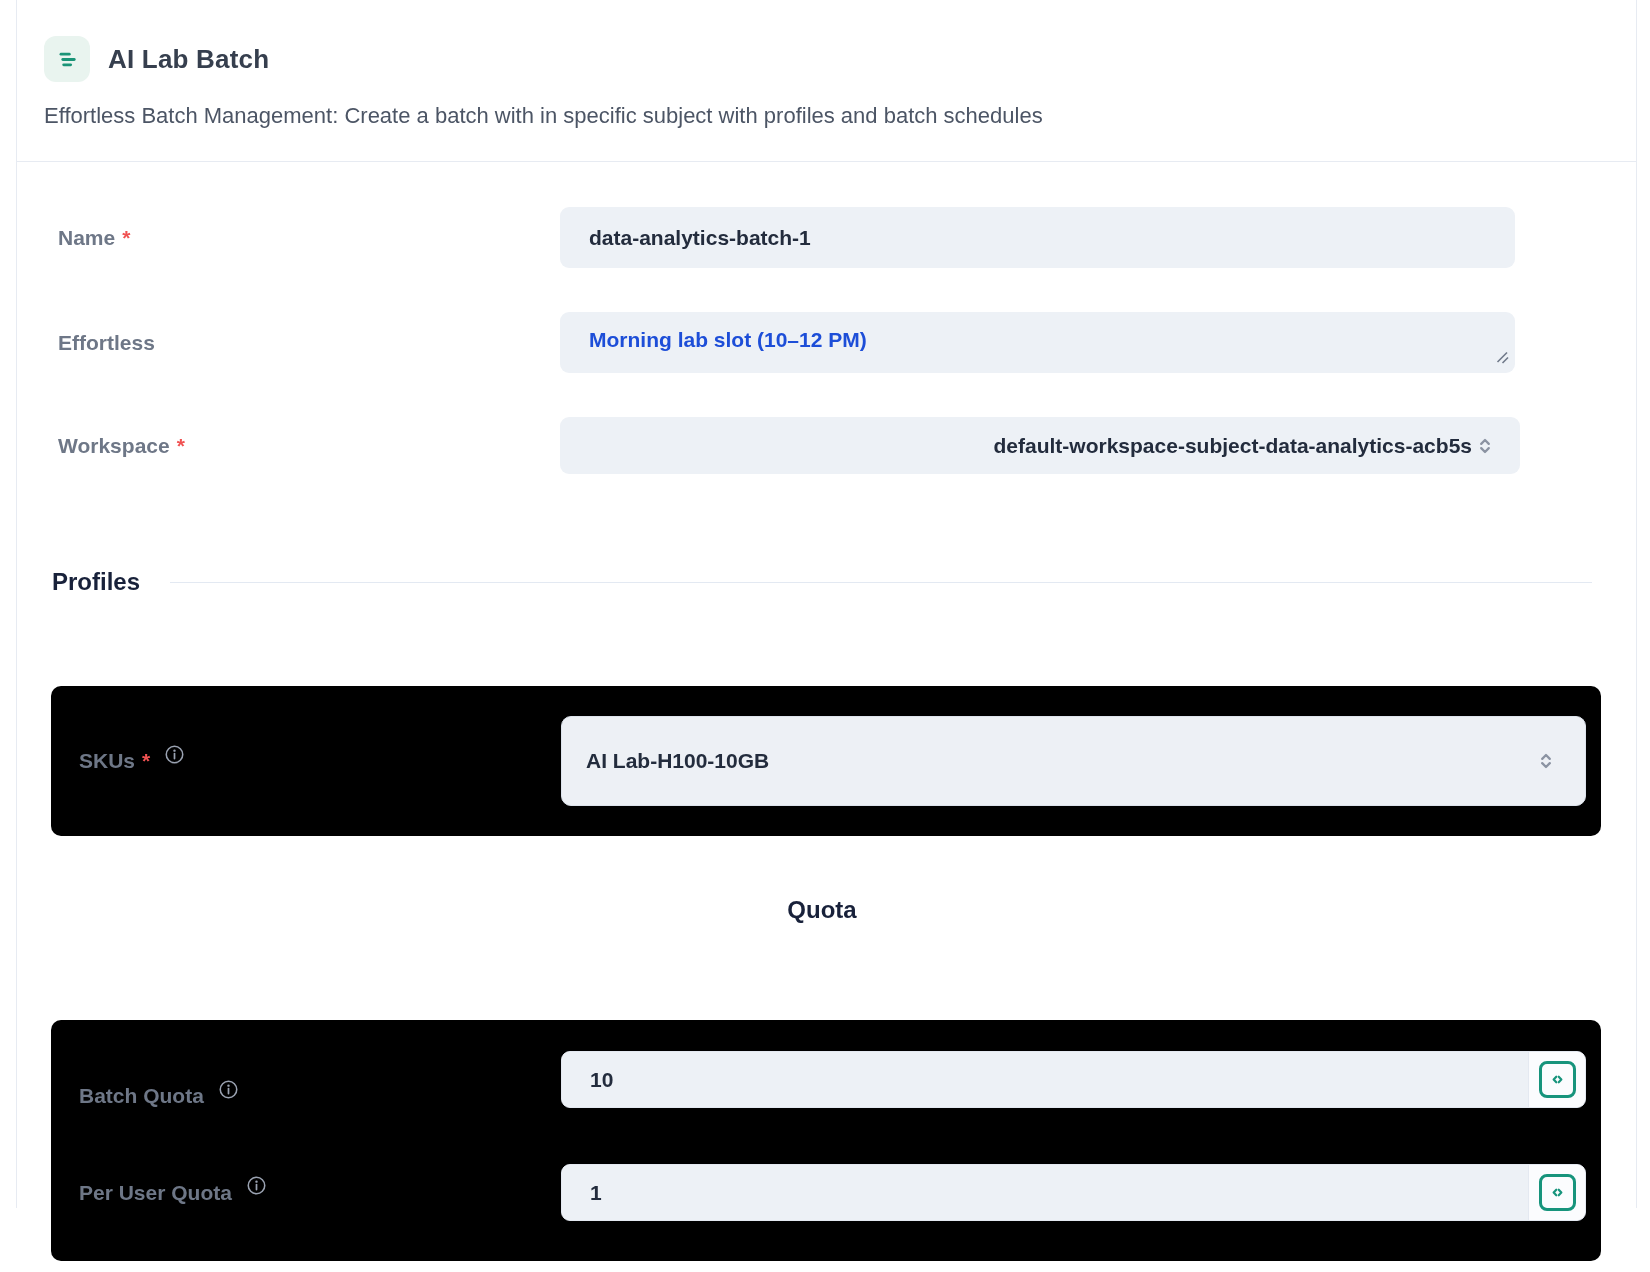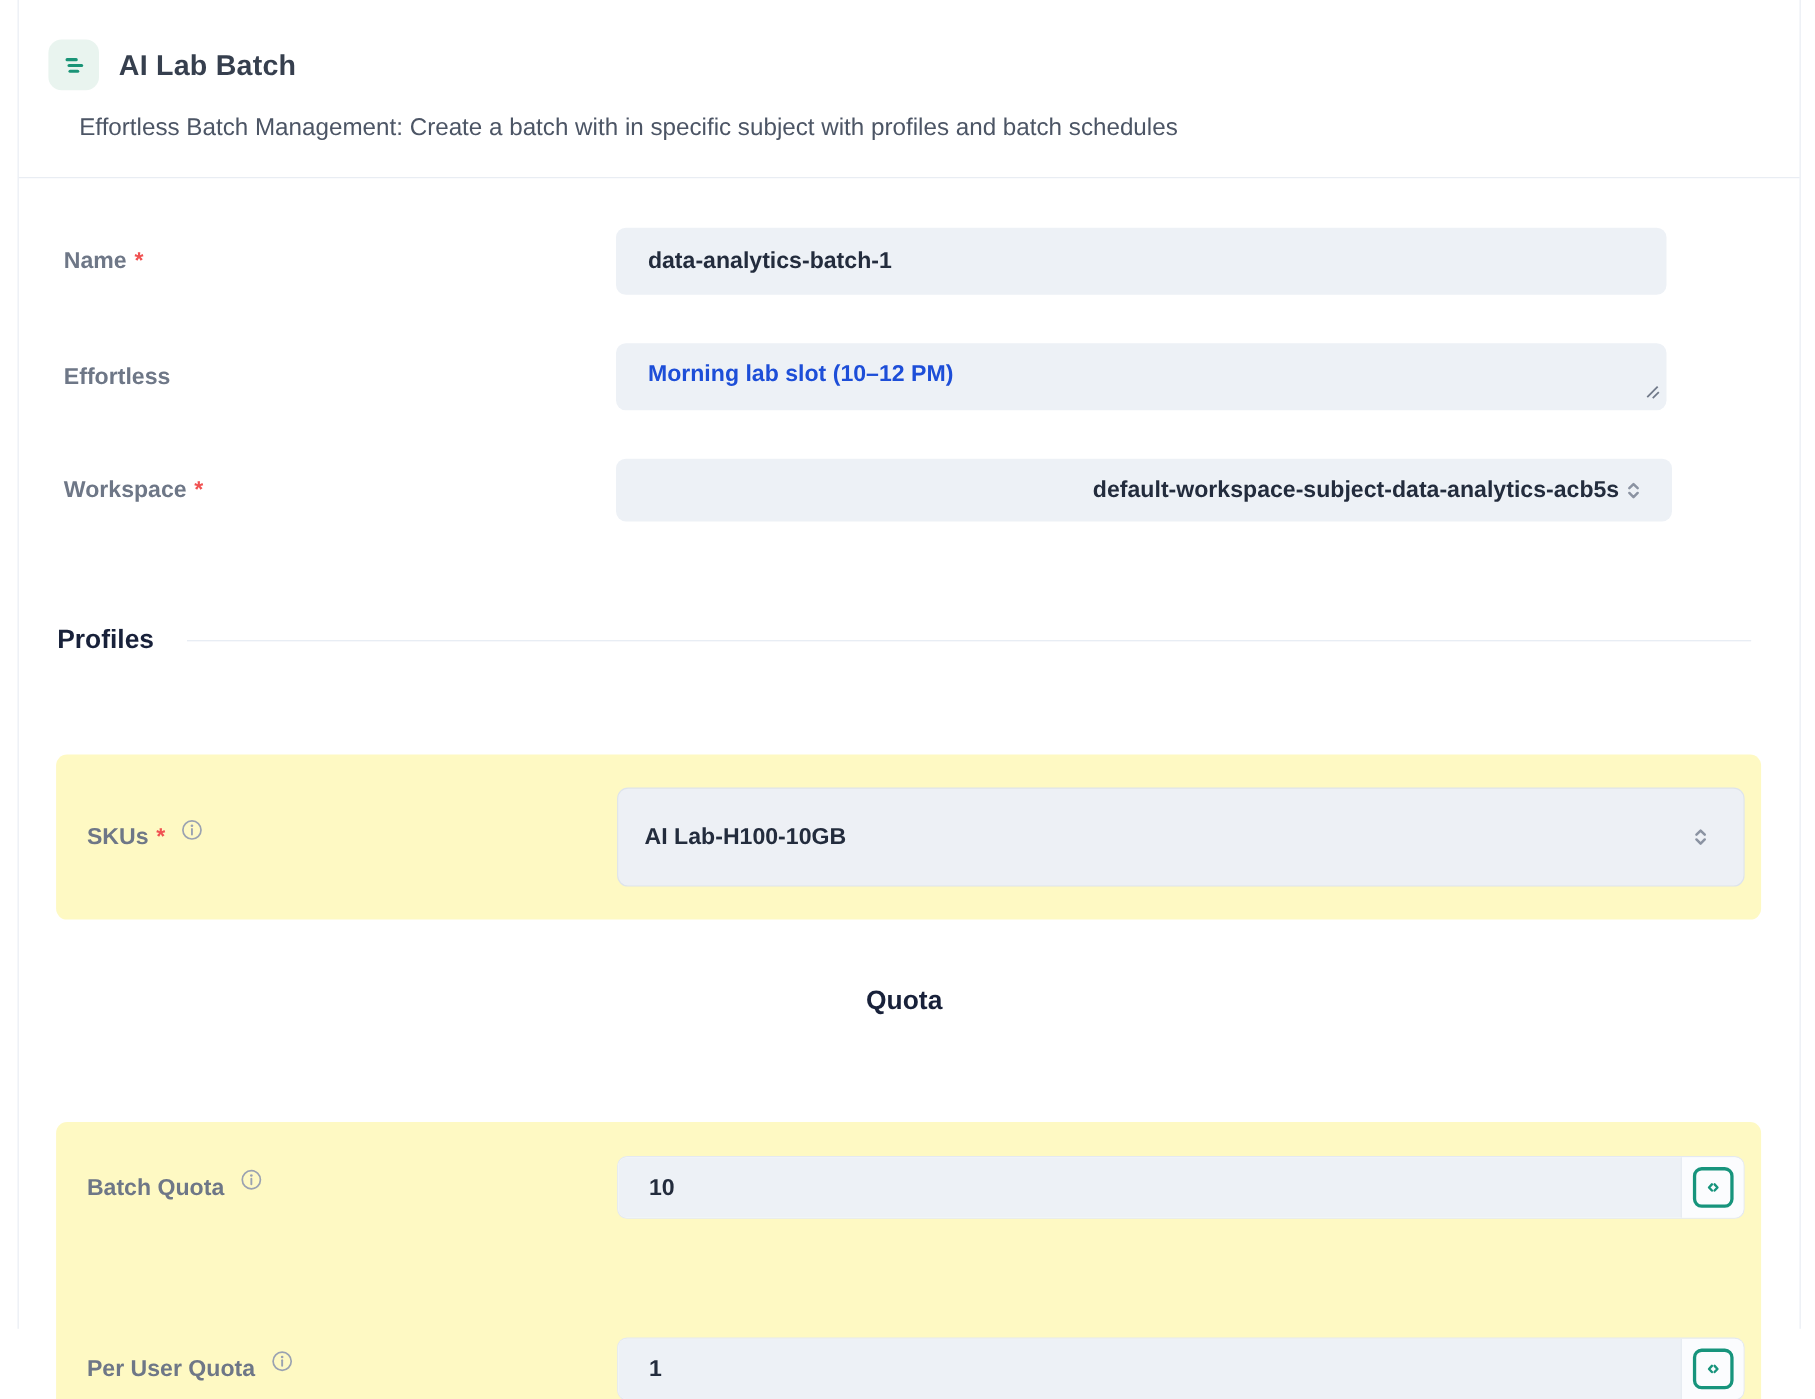--- a/index.html
+++ b/index.html
@@ -33,21 +33,20 @@
     margin-left: 18px;
     font-size: 26px;
     font-weight: 700;
     color: #363f4e;
     letter-spacing: 0.2px;
   }
   .subtitle {
     margin-top: 21px;
     font-size: 22px;
     color: #4c5565;
-    margin-left: 28px;
   }
 
   
   .form-body { padding-top: 45px; }
 
   .form-row { display: flex; align-items: center; padding-left: 41px; }
   .form-row .label-cell { width: 502px; flex: 0 0 auto; display: flex; align-items: center; }
   .field-label { font-size: 21px; font-weight: 700; color: #6e7787; }
   .req { color: #f05252; font-weight: 700; font-size: 21px; margin-left: 7px; }
 
@@ -101,21 +100,21 @@
     flex: 0 0 auto;
   }
   .section-heading .rule { flex: 1; height: 1px; background: #e3e9f2; margin-left: 30px; }
   .heading-profiles { margin-top: 94px; }
   .heading-quota { margin-top: 60px; flex-direction: column; }
 
   
   .card {
     margin-left: 34px;
     width: 1550px;
-    background: #fef9c3;
+    background: #000000;
     border-radius: 10px;
   }
   .card-profiles { margin-top: 90px; padding: 30px 15px 30px 0; }
   .card-quota { margin-top: 96px; padding: 31px 15px 40px 0; }
 
   .card .form-row { padding-left: 28px; }
   .card .form-row .label-cell { width: 482px; }
 
   .info-icon { margin-left: 13px; transform: translateY(-7px); display: inline-flex; }
 
@@ -158,21 +157,21 @@
   }
   .code-button {
     width: 37px; height: 37px;
     border: 3px solid #17947c;
     border-radius: 8px;
     background: transparent;
     display: flex; align-items: center; justify-content: center;
     cursor: pointer;
     padding: 0;
   }
-  .row-batch-quota { margin-bottom: 108px; }
+  .row-batch-quota { margin-bottom: 56px; align-items: flex-end; }
 </style>
 </head>
 <body>
 
 <div class="panel">
 
   <div class="header">
     <div class="header-title-row">
       <div class="app-icon">
         <svg width="27" height="27" viewBox="0 0 24 24" fill="none">

